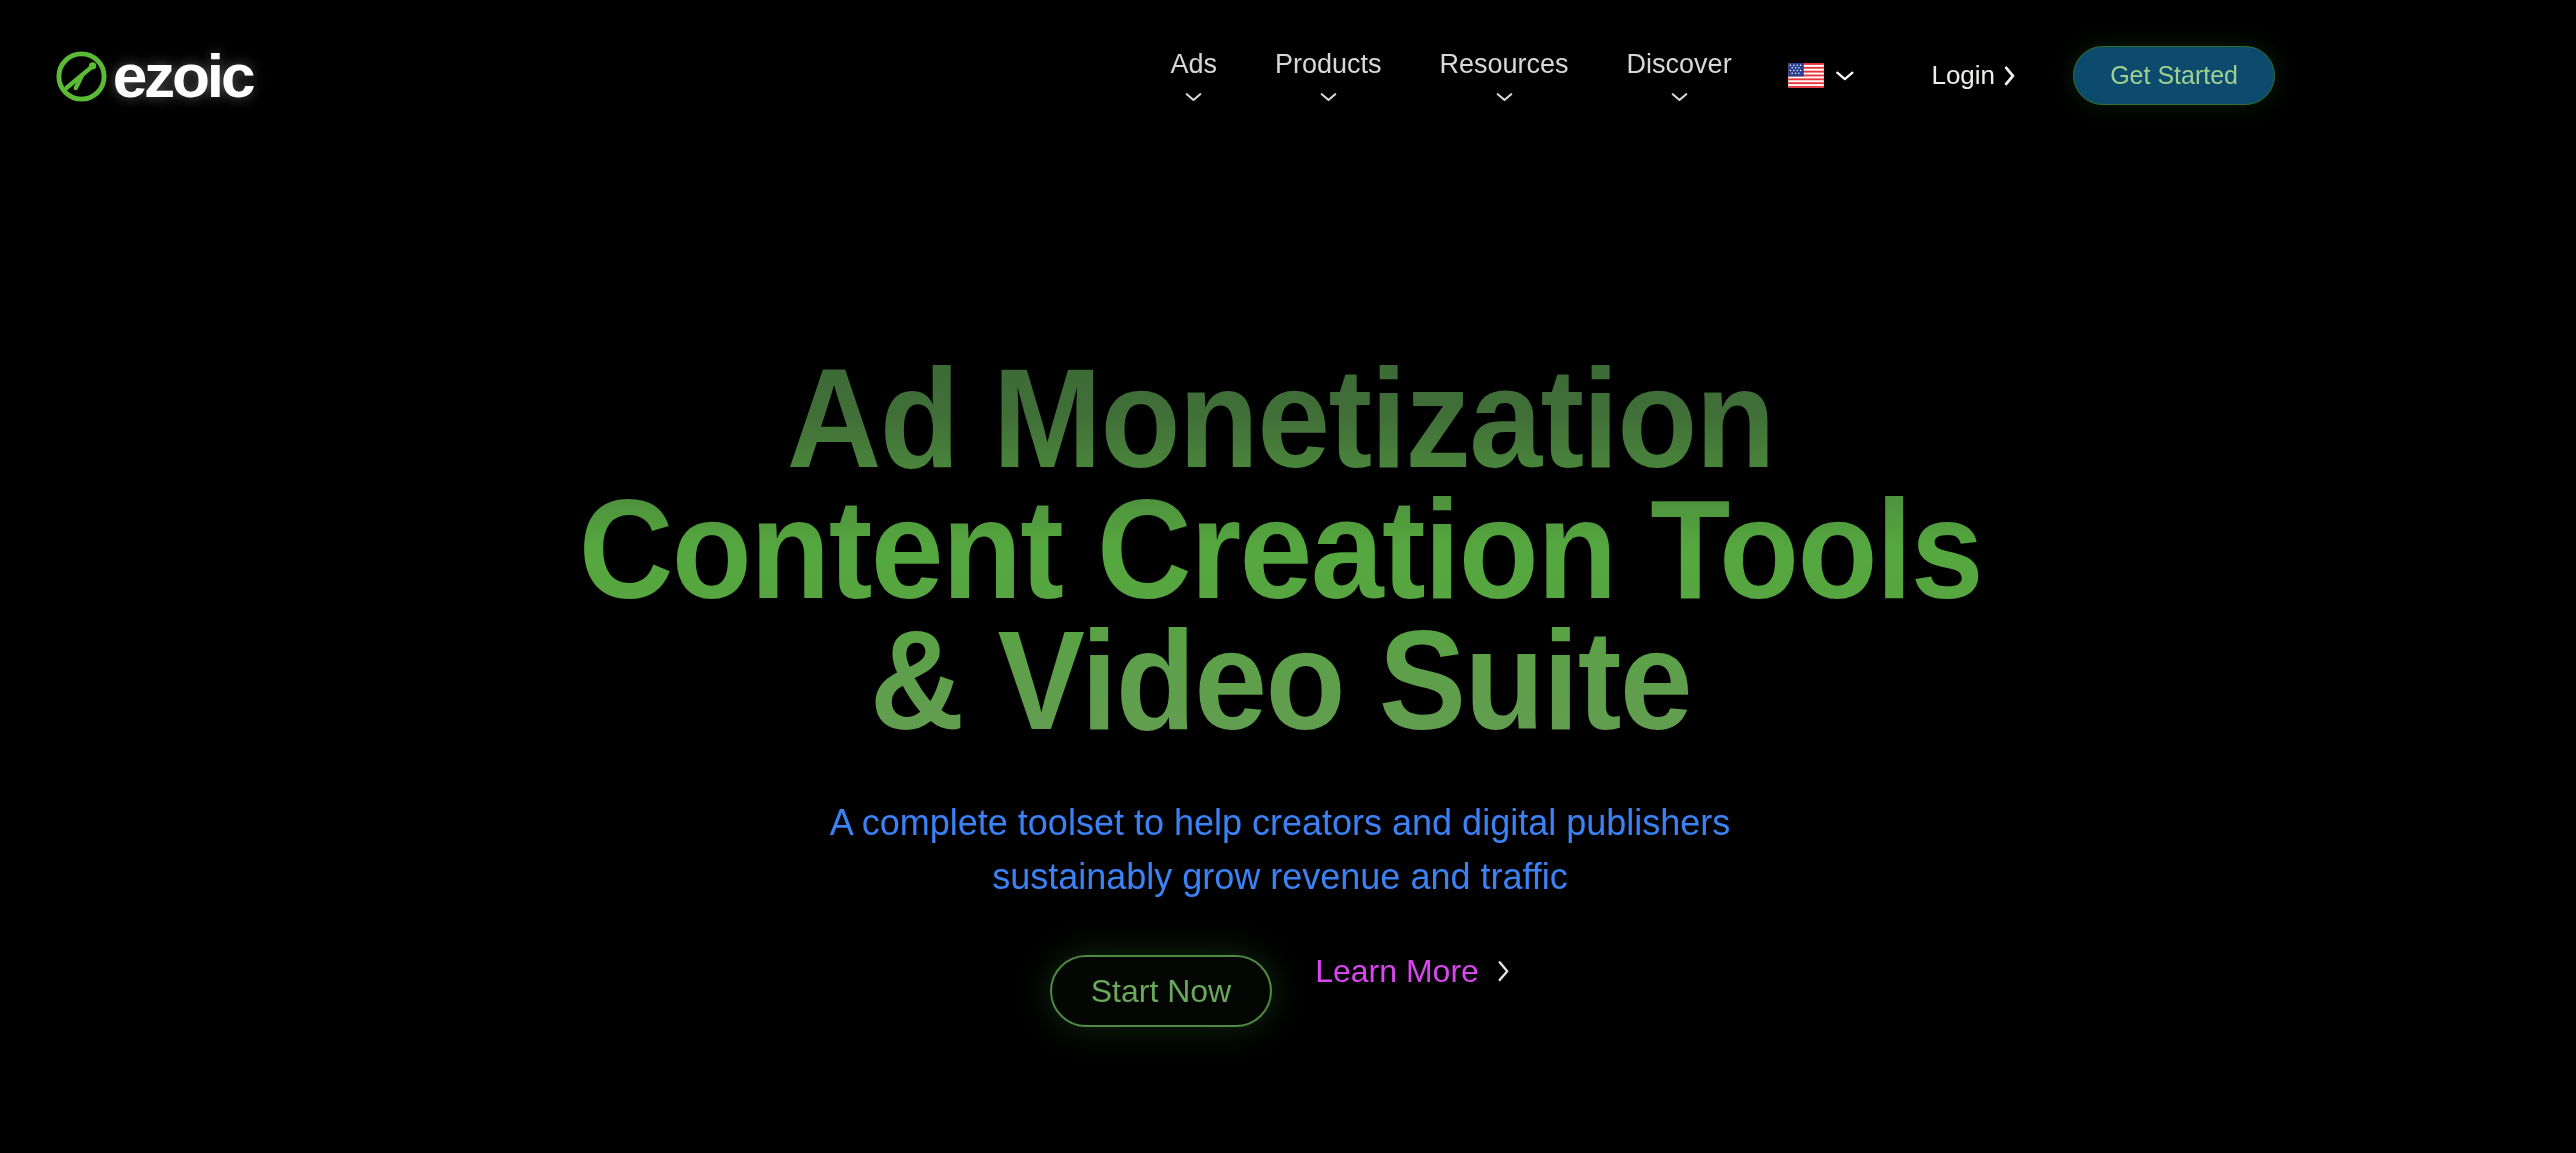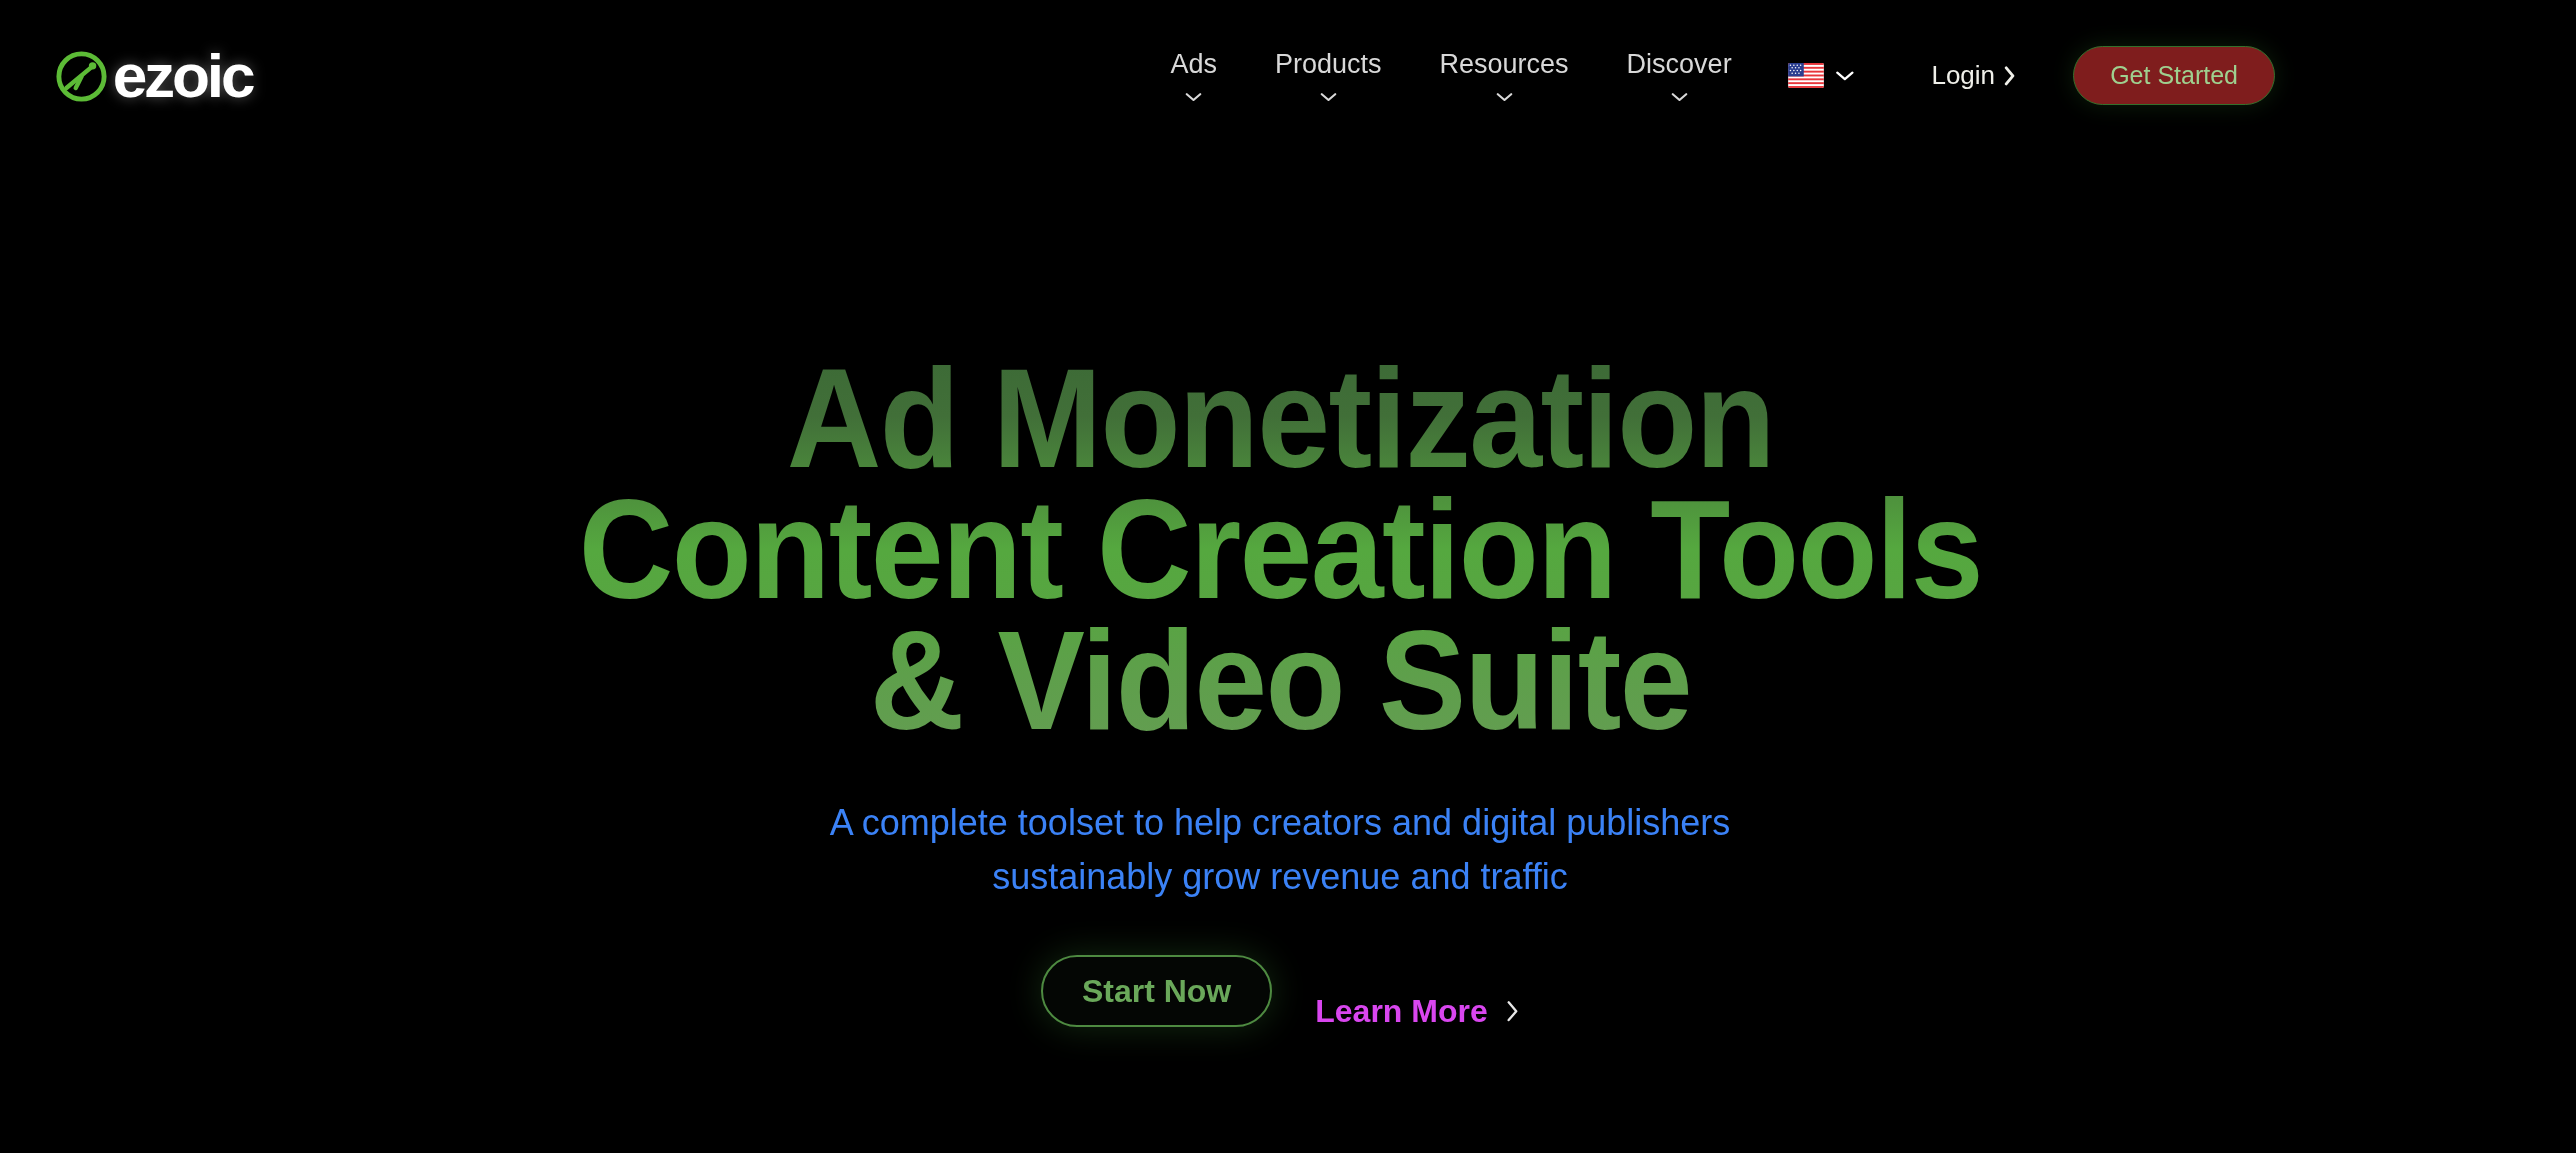--- a/index.html
+++ b/index.html
@@ -82,21 +82,21 @@
   .chev-right { width:11.6px; height:19.7px; display:block; flex:0 0 auto; }
   .chev-right path { stroke:#efefe9; stroke-width:3.2; fill:none; stroke-linecap:round; stroke-linejoin:round; }
 
   
   .btn-getstarted {
     margin-left:36px;
     display:flex; align-items:center; justify-content:center;
     height:59px; padding:0 36px;
     border:1.8px solid #35702c;
     border-radius:36px;
-    background:#7f1d1d;
+    background:#0c4a6e;
     color:#9fd08f;
     font-size:25px;
     line-height:1;
     cursor:pointer;
     white-space:nowrap;
     box-shadow:0 0 23px rgba(60,140,50,0.22);
   }
 
   
   .hero {
@@ -138,23 +138,22 @@
     color:#3b82f6;
     font-size:36px;
     line-height:1.48;
     text-align:center;
     font-weight:normal;
   }
   .subhead .sub-line { display:block; white-space:nowrap; }
 
   .cta-row {
     margin-top:52px;
-    display:flex; align-items:flex-end;
+    display:flex; align-items:flex-start;
     gap:43px;
-    font-weight:bold;
   }
   .btn-startnow {
     display:flex; align-items:center; justify-content:center;
     height:72px; padding:0 39px;
     border:2.7px solid #4e8a41;
     border-radius:39px;
     background:#040604;
     color:#6aa85a;
     font-size:32px;
     line-height:1;

